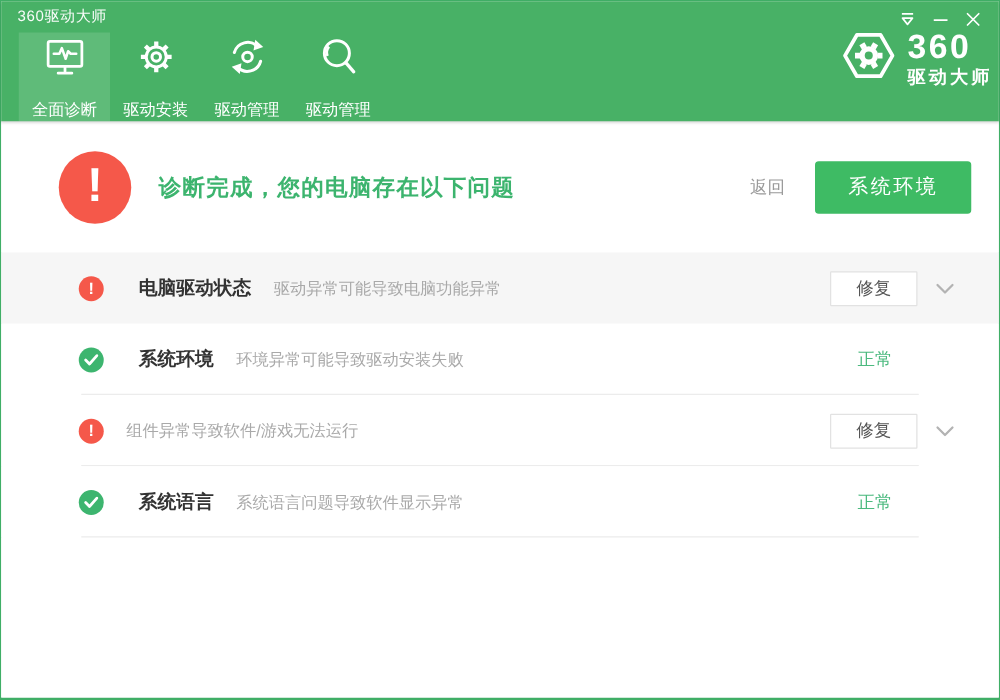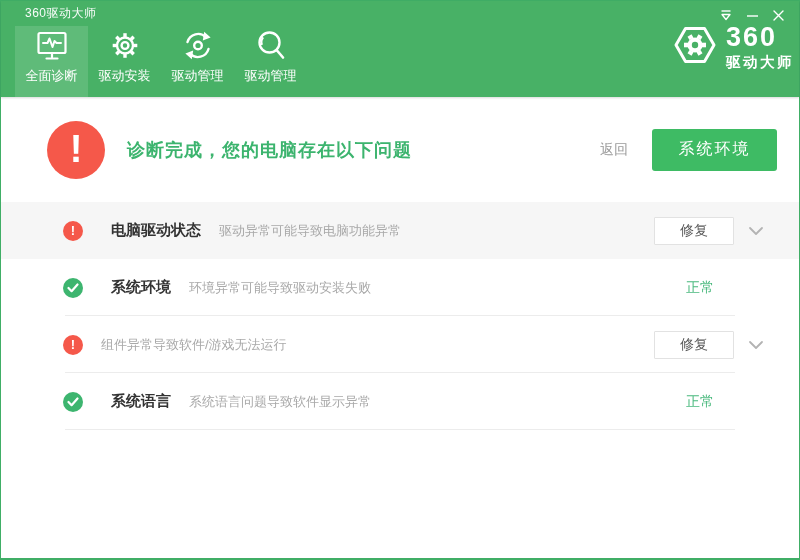--- a/index.html
+++ b/index.html
@@ -11,28 +11,28 @@
     --normal-green:#4cba7f;
     --row-highlight:#f6f6f6;
     --border-green:#40ae66;
   }
   *{box-sizing:border-box;margin:0;padding:0;font-family:"Liberation Sans","DejaVu Sans",sans-serif;}
   html,body{width:800px;height:560px;overflow:hidden;background:#fff;}
   .window{width:800px;height:560px;border:1px solid var(--border-green);border-bottom-width:2px;display:flex;flex-direction:column;background:#fff;}
 
   
   .header{height:96px;background:var(--header-green);position:relative;flex:none;box-shadow:0 1px 2px rgba(0,0,0,.15);z-index:5;}
-  .titlebar{height:25px;display:flex;align-items:center;padding-left:24px;}
+  .titlebar{height:25px;display:flex;align-items:center;padding-left:13px;}
   .app-title{color:rgba(255,255,255,.96);font-size:12px;letter-spacing:.5px;}
   .win-controls{position:absolute;top:4px;right:8px;display:flex;align-items:center;}
   .win-btn{width:26px;height:20px;display:flex;align-items:center;justify-content:center;cursor:pointer;background:transparent;border:none;}
   .win-btn svg{display:block;}
 
   .nav{display:flex;align-items:stretch;height:71px;padding-left:14px;position:relative;}
-  .nav-item{width:73px;display:flex;flex-direction:column;align-items:center;justify-content:flex-start;cursor:pointer;padding-top:2px;}
+  .nav-item{width:73px;display:flex;flex-direction:column;align-items:center;justify-content:space-between;cursor:pointer;padding-top:2px;}
   .nav-item.active{background:rgba(255,255,255,.13);}
   .nav-icon{height:36px;display:flex;align-items:center;justify-content:center;}
   .nav-label{color:#fff;font-size:13px;margin-top:3px;white-space:nowrap;}
 
   .logo{position:absolute;right:5px;top:50%;transform:translateY(-54%);display:flex;align-items:center;}
   .logo-text{margin-left:8px;color:#fff;line-height:1;}
   .logo-number{font-size:27px;font-weight:bold;letter-spacing:2px;display:block;}
   .logo-name{font-size:14.5px;letter-spacing:2.5px;display:block;margin-top:4px;font-weight:bold;}
 
   
@@ -47,21 +47,21 @@
   .issues{flex:none;}
   .issue-row{height:57px;display:flex;align-items:center;padding:0 35px 0 62px;position:relative;background:#fff;}
   .issue-row.highlighted{background:var(--row-highlight);}
   .issue-row .divider{position:absolute;left:64px;right:64px;bottom:0;height:1px;background:#ececec;}
   .status-icon{width:20px;height:20px;border-radius:50%;display:flex;align-items:center;justify-content:center;flex:none;}
   .status-icon.error{background:var(--error-red);color:#fff;font-size:13px;font-weight:bold;line-height:1;}
   .status-icon.ok{background:var(--success-green);}
   .issue-title{margin-left:8px;font-size:15px;font-weight:bold;color:#333;white-space:nowrap;padding-left:20px;}
   .issue-desc{margin-left:18px;font-size:13px;color:#a9a9a9;white-space:nowrap;}
   .issue-spacer{flex:1;}
-  .fix-btn{width:80px;height:28px;background:#fff;border:1px solid #e2e2e2;color:#555;font-size:14px;cursor:pointer;border-radius:1px;}
+  .fix-btn{width:70px;height:28px;background:#fff;border:1px solid #e2e2e2;color:#555;font-size:14px;cursor:pointer;border-radius:1px;}
   .chevron{margin-left:14px;display:flex;align-items:center;cursor:pointer;}
   .status-ok-label{color:var(--normal-green);font-size:14px;margin-right:50px;}
 
   .footer{flex:1;background:#fff;}
 </style>
 </head>
 <body>
 
 <div class="window">
 

